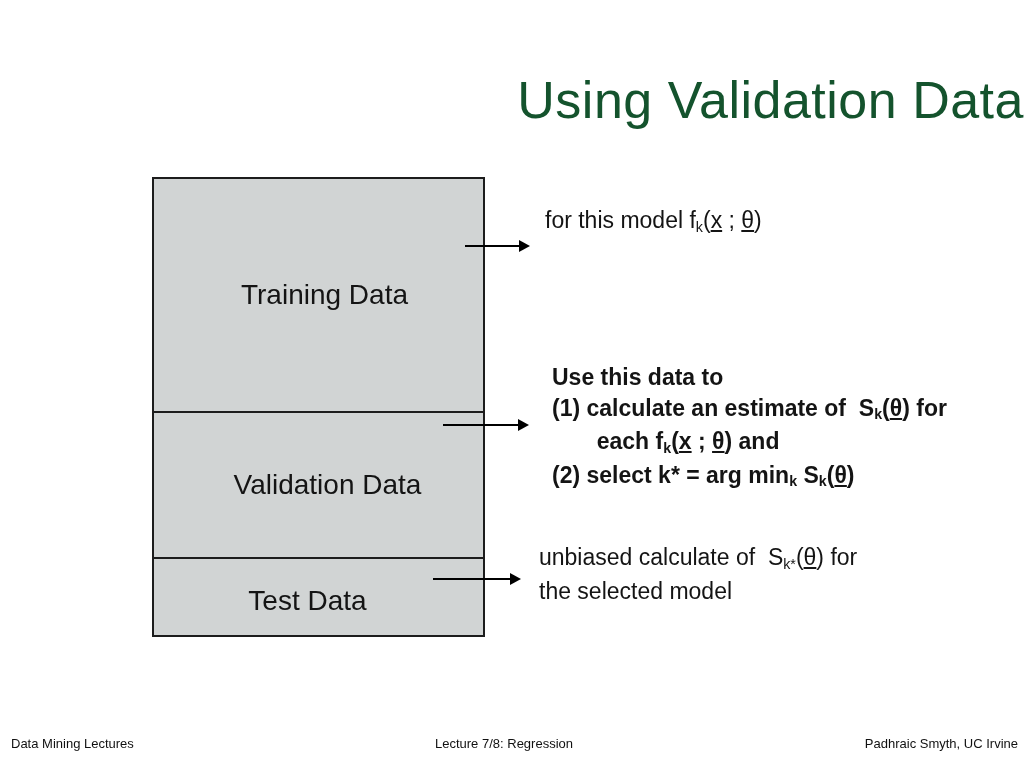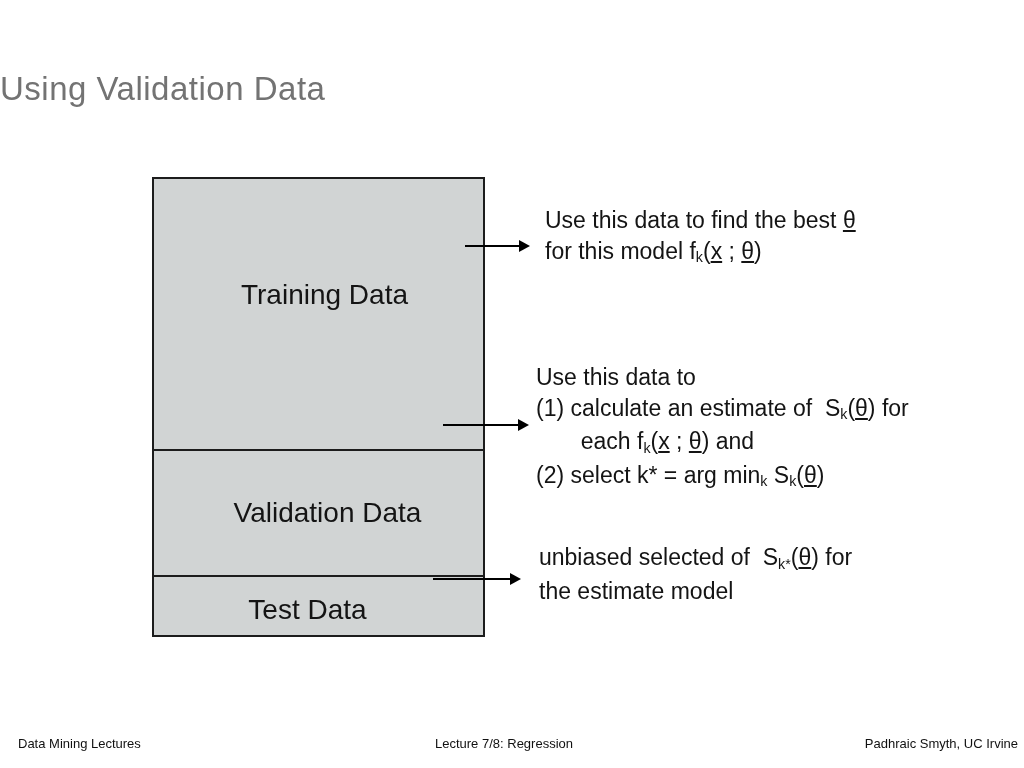--- a/index.html
+++ b/index.html
@@ -2,60 +2,60 @@
 <html><head>
 <meta charset="utf-8">
 <style>
   html,body { margin:0; padding:0; background:#ffffff; }
   .slide {
     position:relative; width:1024px; height:768px; background:#ffffff;
     font-family:"Liberation Sans", sans-serif; color:#1a1a1a; overflow:hidden;
   }
   .title {
     position:absolute; top:70px; left:0; width:100%;
-    text-align:left; font-size:33px; letter-spacing:0.5px; color:#737373;
+    text-align:right; font-size:52px; letter-spacing:0.5px; color:#14532d;
   }
   .stack {
     position:absolute; left:152px; top:177px; width:333px; height:460px;
     box-sizing:border-box; border:2px solid #1c1c1c; background:#d1d4d4;
     display:flex; flex-direction:column;
   }
   .box {
     box-sizing:border-box; display:flex; align-items:center; justify-content:center;
     font-size:28px; color:#141414;
   }
   .box + .box { border-top:2px solid #1c1c1c; }
   .box-training   { height:232px; }
-  .box-validation { height:126px;margin-top:38px; }
+  .box-validation { height:146px; }
   .box-test       { flex:1; }
   .box-training   .box-label { transform:translateX(6px); }
   .box-validation .box-label { transform:translateX(9px); }
   .box-test       .box-label { transform:translateX(-11px);margin-top:8px; }
 
   .arrow { position:absolute; height:2px; background:#000; }
   .arrow::after {
     content:""; position:absolute; right:-11px; top:-5px;
     border-left:11px solid #000; border-top:6px solid transparent; border-bottom:6px solid transparent;
   }
   .arrow-1 { left:465px; top:245px; width:54px; }
   .arrow-2 { left:443px; top:424px; width:75px; }
   .arrow-3 { left:433px; top:578px; width:77px; }
 
   .annotation {
     position:absolute; font-size:23px; line-height:30.5px;
     white-space:pre-wrap; color:#141414;
   }
   .annotation-1 { left:545px; top:205px; width:400px; }
-  .annotation-2 { left:536px; top:362px; width:440px; }
+  .annotation-2 { left:552px; top:362px; width:440px;font-weight:bold; }
   .annotation-3 { left:539px; top:542px; width:400px; }
   .u   { text-decoration:underline; text-underline-offset:2px; }
   .sub { font-size:0.62em; position:relative; top:0.28em; }
 
   .footer { position:absolute; left:0; top:736px; width:100%; font-size:13px; color:#111; }
-  .footer-left   { position:absolute; left:18px; top:0; }
+  .footer-left   { position:absolute; left:11px; top:0; }
   .footer-center { position:absolute; left:0; top:0; width:100%; text-align:center; transform:translateX(-8px); }
   .footer-right  { position:absolute; right:6px; top:0;text-align:center; }
 </style>
 </head>
 <body>
 
 <div class="slide">
 
   <div class="title">Using Validation Data</div>
 
@@ -68,23 +68,23 @@
     </div>
     <div class="box box-test">
       <span class="box-label">Test Data</span>
     </div>
   </div>
 
   <div class="arrow arrow-1"></div>
   <div class="arrow arrow-2"></div>
   <div class="arrow arrow-3"></div>
 
-  <div class="annotation annotation-1"><div><span>Use this data to find the best </span><span class="u">θ</span></div><div><span>for this model f</span><span class="sub">k</span><span>(</span><span class="u">x</span><span> ; </span><span class="u">θ</span><span>)</span></div></div>
+  <div class="annotation annotation-1"><div><span>for this model f</span><span class="sub">k</span><span>(</span><span class="u">x</span><span> ; </span><span class="u">θ</span><span>)</span></div></div>
   <div class="annotation annotation-2"><div><span>Use this data to</span></div><div><span>(1) calculate an estimate of  S</span><span class="sub">k</span><span>(</span><span class="u">θ</span><span>) for</span></div><div><span>       each f</span><span class="sub">k</span><span>(</span><span class="u">x</span><span> ; </span><span class="u">θ</span><span>) and</span></div><div><span>(2) select k* = arg min</span><span class="sub">k</span><span> S</span><span class="sub">k</span><span>(</span><span class="u">θ</span><span>)</span></div></div>
-  <div class="annotation annotation-3"><div><span>unbiased selected of  S</span><span class="sub">k*</span><span>(</span><span class="u">θ</span><span>) for</span></div><div><span>the estimate model</span></div></div>
+  <div class="annotation annotation-3"><div><span>unbiased calculate of  S</span><span class="sub">k*</span><span>(</span><span class="u">θ</span><span>) for</span></div><div><span>the selected model</span></div></div>
 
   <div class="footer">
     <span class="footer-left">Data Mining Lectures</span>
     <span class="footer-center">Lecture 7/8: Regression</span>
     <span class="footer-right">Padhraic Smyth, UC Irvine</span>
   </div>
 
 </div>
 
 </body></html>

